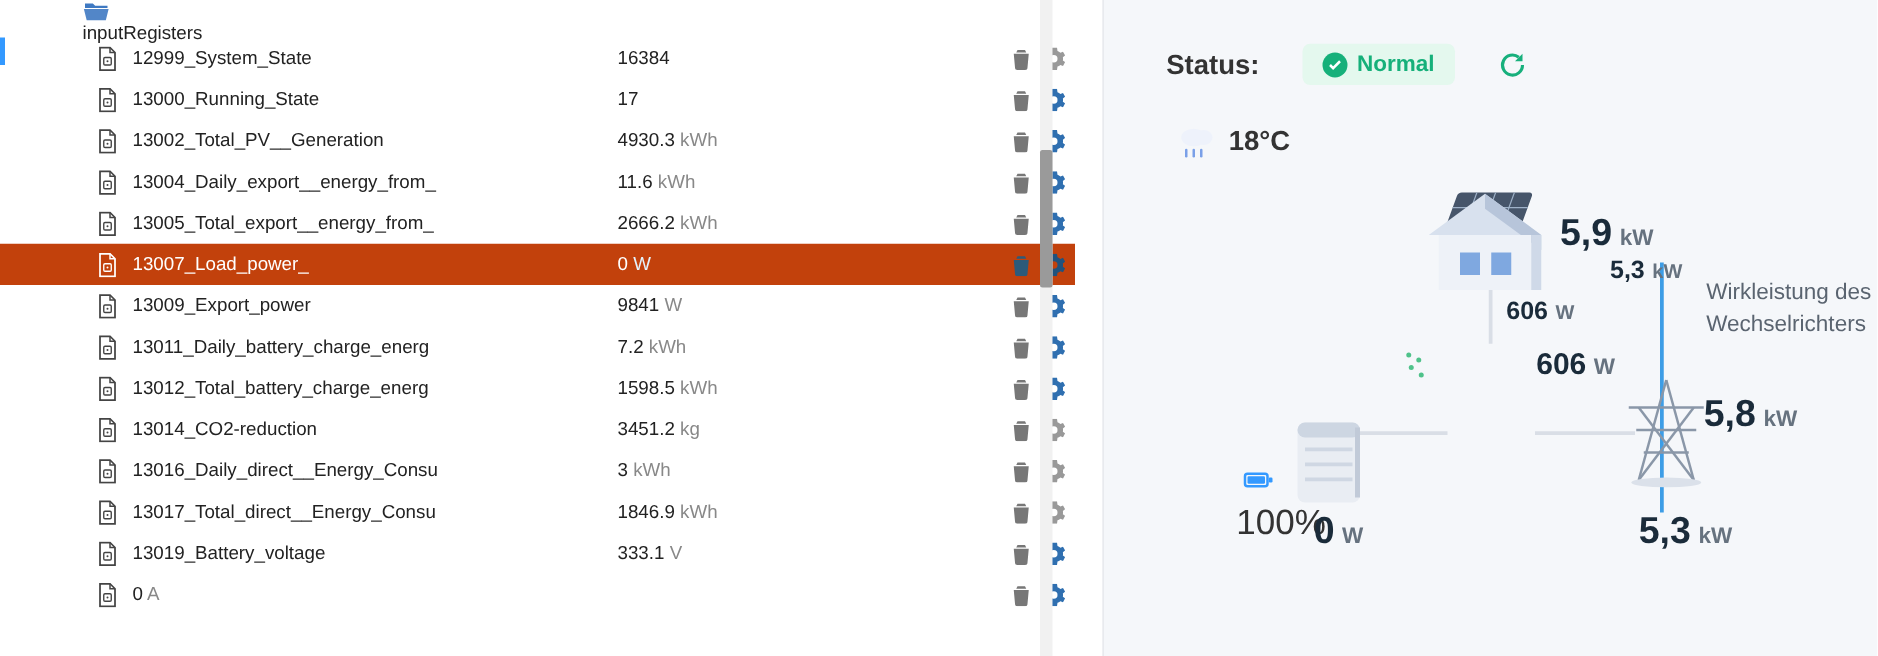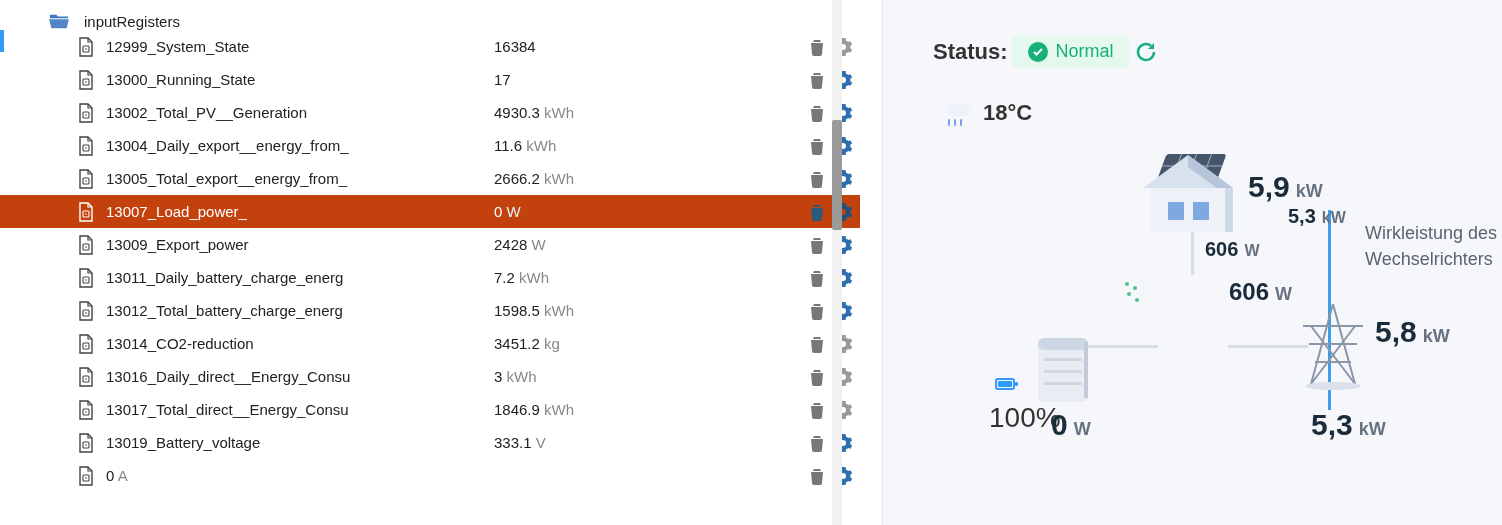--- a/index.html
+++ b/index.html
@@ -2,21 +2,21 @@
 <html><head>
 <meta charset="utf-8">
 <style>
   * { box-sizing: border-box; margin: 0; padding: 0; }
   html, body { width: 1502px; height: 525px; font-family: "Segoe UI", Arial, sans-serif; background: #fff; overflow: hidden; }
   .root { display: flex; width: 1502px; height: 525px; }
 
   
   .left { position: relative; width: 860px; height: 525px; background: #fff; }
   .left-edge { position: absolute; left: 0; top: 30px; width: 4px; height: 22px; background: #3399ff; }
-  .folder-row { display: flex; align-items: flex-end; height: 30px; padding-left: 48px; font-size: 15px; color: #222; }
+  .folder-row { display: flex; align-items: flex-start; height: 30px; padding-left: 66px; font-size: 15px; color: #222; flex-direction: column; }
   .folder-row .folder-icon { width: 22px; height: 18px; margin-right: 14px; color: #3f79c2; }
   .folder-row .folder-icon svg { width: 22px; height: 18px; }
 
   .list { position: relative; }
   .row { display: flex; align-items: center; height: 33px; padding-left: 78px; font-size: 15px; color: #222; }
   .row.selected { background: #c2410c; color: #fff; }
   .row .file-icon { width: 16px; height: 20px; margin-right: 12px; color: #444; flex: 0 0 16px; }
   .row.selected .file-icon { color: #fff; }
   .row .file-icon svg { width: 16px; height: 20px; }
   .row .name { width: 388px; white-space: nowrap; overflow: hidden; }
@@ -33,23 +33,23 @@
   .row.selected .gear.active  { color: #20527d; }
 
   
   .vsep { position: absolute; left: 832px; top: 0; width: 10px; height: 525px; background: #f1f1f1; }
   .vsep .thumb { position: absolute; left: 0; right: 0; top: 120px; height: 110px; background: #9a9a9a; border-radius: 2px; }
 
   
   .gap { width: 22px; }
   .right { position: relative; flex: 1; height: 525px; background: #f5f7fa; border-left: 1px solid #e4e6ea; }
 
-  .status-row { position: absolute; left: 50px; top: 35px; display: flex; align-items: center; gap: 4px; }
+  .status-row { position: absolute; left: 50px; top: 35px; display: flex; align-items: center; gap: 34px; }
   .status-row .label { font-size: 22px; font-weight: 700; color: #333; }
-  .badge { display: flex; align-items: flex-end; gap: 8px; background: #e4f8ee; color: #16b07a; font-weight: 400; font-size: 18px; padding: 6px 16px; border-radius: 6px; }
+  .badge { display: flex; align-items: flex-end; gap: 8px; background: #e4f8ee; color: #16b07a; font-weight: 700; font-size: 18px; padding: 6px 16px; border-radius: 6px; }
   .badge .check { width: 20px; height: 20px; border-radius: 50%; background: #16b07a; display:flex;align-items:center;justify-content:center;color:#fff; }
   .badge .check svg { width:12px;height:12px; }
   .refresh-icon { width: 24px; height: 24px; color: #17b07c; }
   .refresh-icon svg { width:24px;height:24px; }
 
   .temp { position: absolute; left: 100px; top: 100px; font-size: 22px; font-weight: 700; color: #333; }
   .weather-icon { position: absolute; left: 58px; top: 98px; width: 32px; height: 32px; color: #b9c8f0; }
   .weather-icon svg { width: 32px; height: 32px; }
 
   
@@ -200,21 +200,21 @@
             <svg>
               <use href="#i-gear"></use>
             </svg>
           </span>
         </div>
         <div class="row">
           <span class="file-icon"><svg>
               <use href="#i-file"></use>
             </svg></span>
           <span class="name">13009_Export_power</span>
-          <span class="value"><span>2428</span> <span class="unit">W</span></span>
+          <span class="value"><span>9841</span> <span class="unit">W</span></span>
           <span class="spacer"></span>
           <span class="act trash">
             <svg>
               <use href="#i-trash"></use>
             </svg>
           </span>
           <span class="act gear active">
             <svg>
               <use href="#i-gear"></use>
             </svg>
@@ -469,21 +469,21 @@
       </div>
       <div class="num sm" style="left:365px; top:55px;">
         <span class="v">5,3</span><span class="u">kW</span>
       </div>
       <div class="num sm" style="left:282px; top:88px;">
         <span class="v">606</span><span class="u">W</span>
       </div>
       <div class="num md" style="left:306px; top:128px;">
         <span class="v">606</span><span class="u">W</span>
       </div>
-      <div class="num" style="left:452px; top:165px;">
+      <div class="num" style="left:440px; top:165px;">
         <span class="v">5,8</span><span class="u">kW</span>
       </div>
       <div class="num" style="left:388px; top:258px;">
         <span class="v">5,3</span><span class="u">kW</span>
       </div>
       <div class="num" style="left:128px; top:258px;">
         <span class="v">0</span><span class="u">W</span>
       </div>
 
       <div class="sidecaption">Wirkleistung des Wechselrichters</div>

